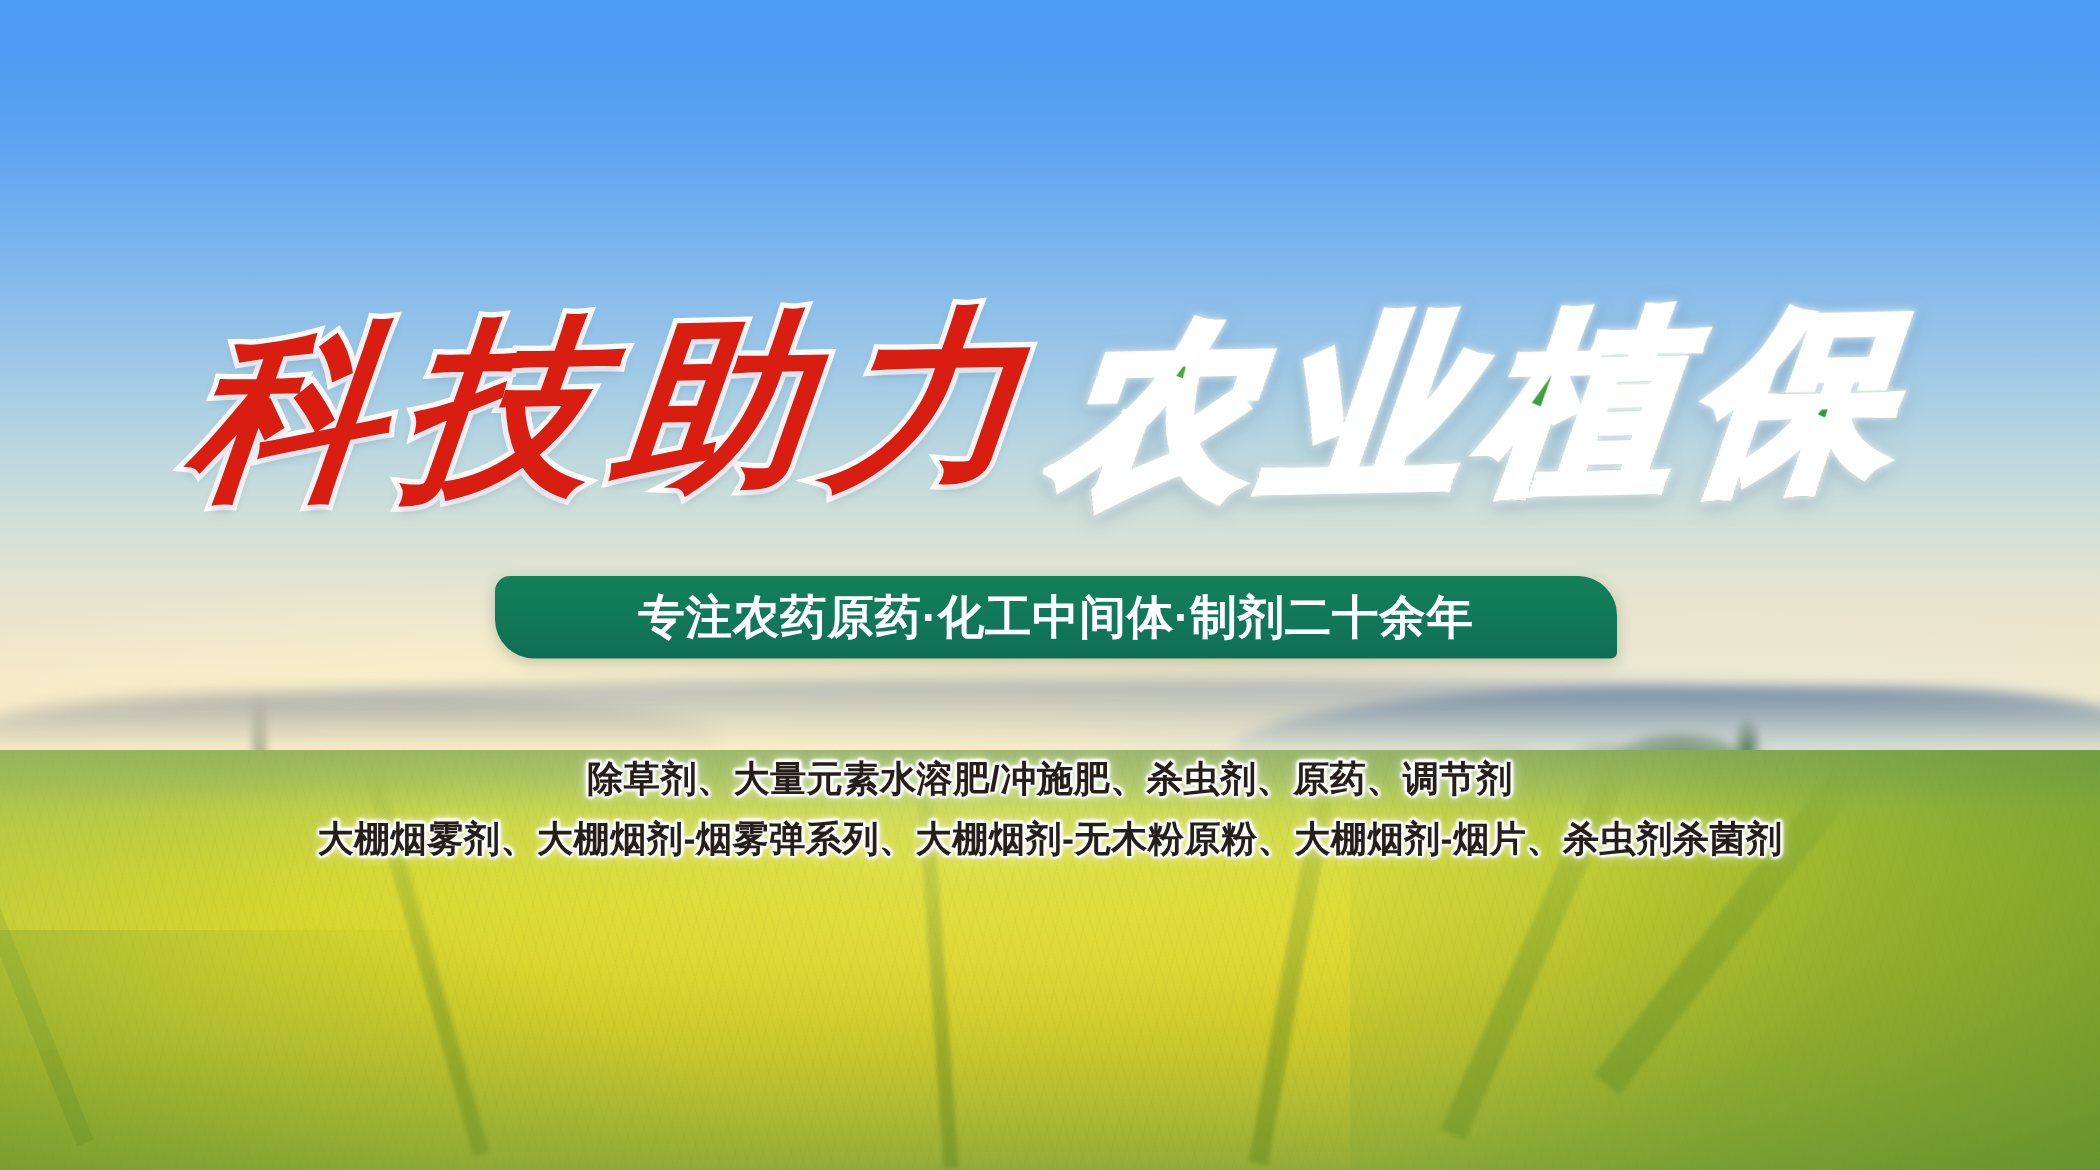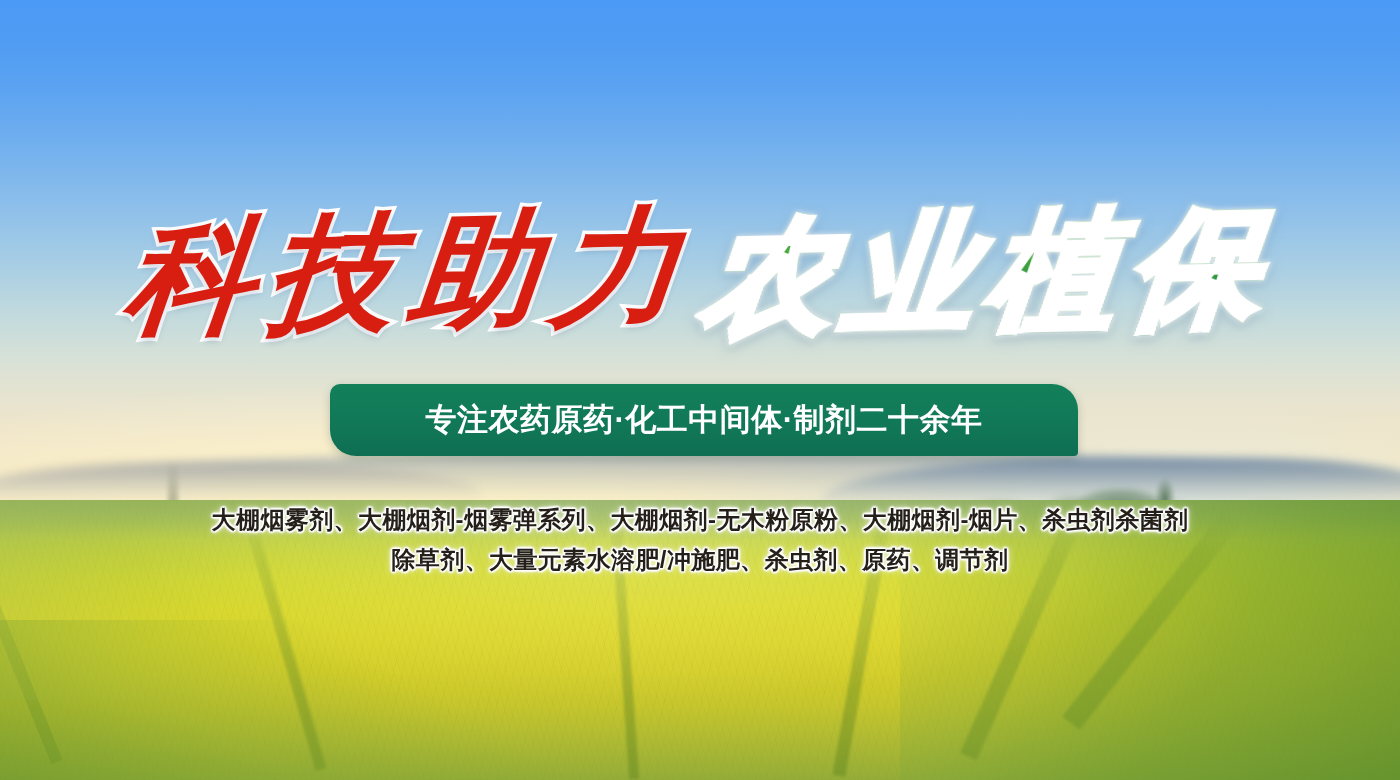--- a/index.html
+++ b/index.html
@@ -204,21 +204,21 @@
     -webkit-text-fill-color:transparent;
     -webkit-text-stroke:7px #ffffff;
     paint-order:stroke fill;
     filter:drop-shadow(0 0 3px rgba(255,255,255,.85)) drop-shadow(0 3px 6px rgba(40,70,110,.25));
     transform:skewX(-7deg) rotate(-1.2deg);
     margin-left:10px;
   }
 
   
   .pill{
-    position:absolute;left:330px;top:384px;width:748px;height:72px;
+    position:absolute;left:330px;top:384px;width:748px;height:55px;
     background:linear-gradient(to bottom,#13805A 0%,#117857 55%,#0E6E52 100%);
     border-radius:10px 26px 4px 26px;
     display:flex;align-items:center;justify-content:center;
     z-index:7;
     box-shadow:0 3px 10px rgba(20,60,50,.22);
   }
   .pill-text{
     color:#ffffff;
     font-size:31px;
     font-weight:700;
@@ -293,17 +293,17 @@
 
   <div class="headline">
     <span class="hl-red">科技助力</span><span class="hl-green">农业植保</span>
   </div>
 
   <div class="pill">
     <div class="pill-text">专注农药原药·化工中间体·制剂二十余年</div>
   </div>
 
   <div class="products">
+    <div class="prod-line">除草剂、大量元素水溶肥/冲施肥、杀虫剂、原药、调节剂</div>
     <div class="prod-line">大棚烟雾剂、大棚烟剂-烟雾弹系列、大棚烟剂-无木粉原粉、大棚烟剂-烟片、杀虫剂杀菌剂</div>
-    <div class="prod-line">除草剂、大量元素水溶肥/冲施肥、杀虫剂、原药、调节剂</div>
   </div>
 
 </div>
 
 </body></html>

